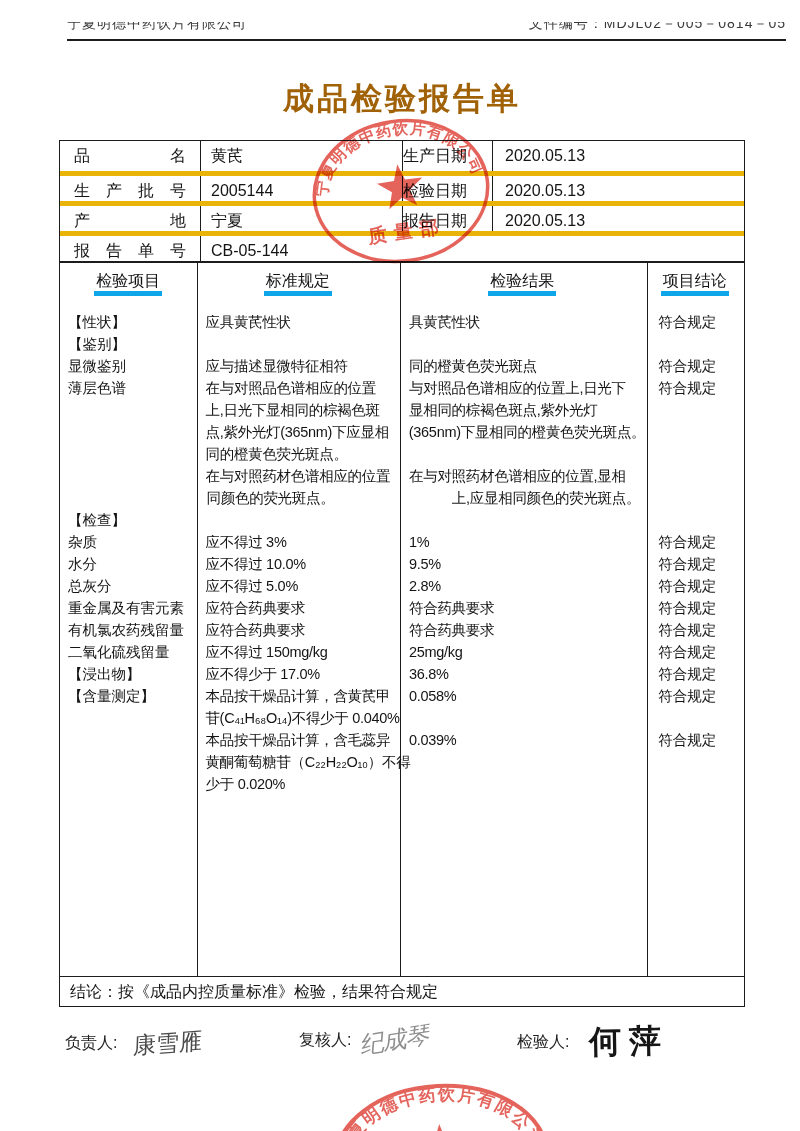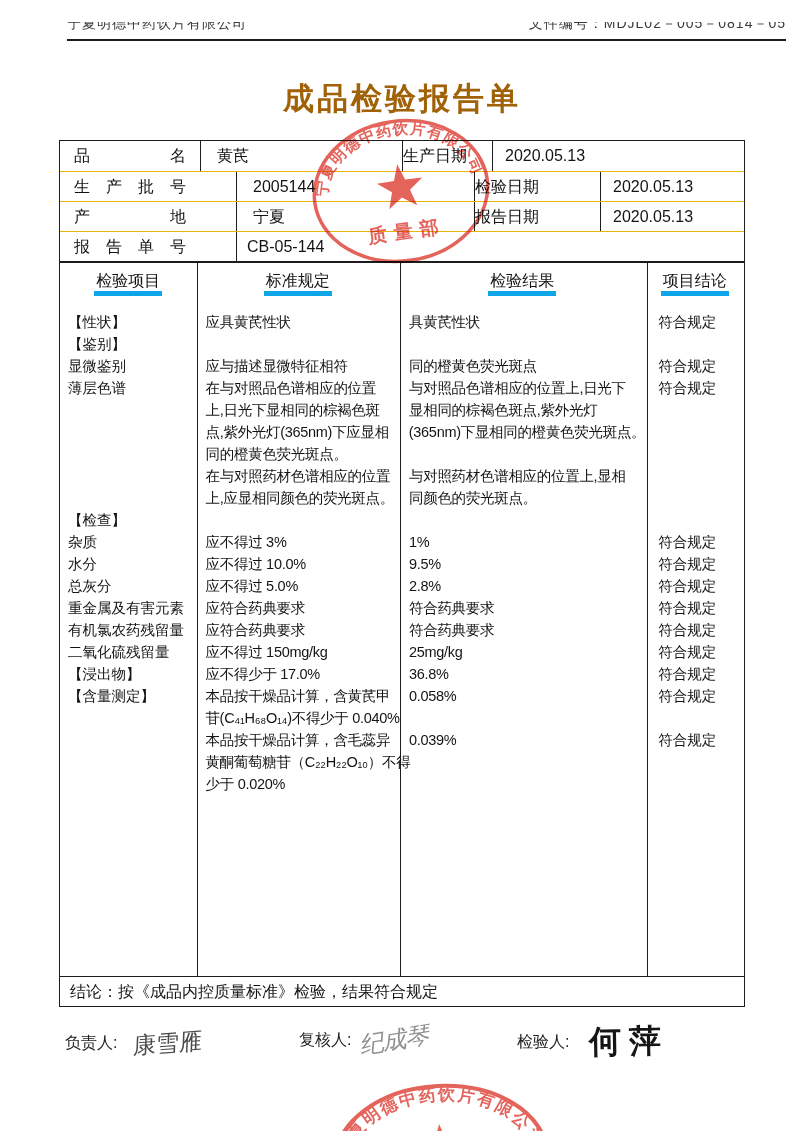--- a/index.html
+++ b/index.html
@@ -22,25 +22,25 @@
     position:absolute; top:78px; left:28px; width:686px; text-align:center;
     font-size:31px; font-weight:bold; letter-spacing:3px; color:#a16207;
   }
   
   .info-table {
     position:absolute; left:28px; top:140px; width:686px;
     border:1px solid #1c1c1c; display:flex; flex-direction:column;
     font-size:16px;
   }
   .irow { display:flex; height:30px; line-height:29px; }
-  .irow + .irow { border-top:1px solid #eab308;gap:36px; }
+  .irow + .irow { border-top:5px solid #eab308; }
   .icell { white-space:nowrap; overflow:hidden; }
   .icell + .icell { border-left:1px solid #1c1c1c; }
   .c-lbl  { width:140px; padding:0 14px; text-align:justify; text-align-last:justify; }
-  .c-val  { width:202px; padding-left:16px; }
+  .c-val  { width:202px; padding-left:10px; }
   .c-lbl2 { width:90px;  }
   .c-rest { flex:1; padding-left:12px; }
   .c-wide { flex:1; padding-left:10px; }
   
   .insp-table {
     position:absolute; left:28px; top:262px; width:686px; height:715px;
     border:1px solid #1c1c1c;
   }
   .vline { position:absolute; top:0; bottom:0; width:0; border-left:1px solid #1c1c1c; }
   .vl-1 { left:137px; } .vl-2 { left:340px; } .vl-3 { left:587px; }
@@ -169,27 +169,27 @@
         </div>
         <div class="insp-row">
           <div class="insp-cell ic0"></div>
           <div class="insp-cell ic1">同的橙黄色荧光斑点。</div>
           <div class="insp-cell ic2"></div>
           <div class="insp-cell ic3"></div>
         </div>
         <div class="insp-row">
           <div class="insp-cell ic0"></div>
           <div class="insp-cell ic1">在与对照药材色谱相应的位置</div>
-          <div class="insp-cell ic2">与对照药材色谱相应的位置上,显相</div>
-          <div class="insp-cell ic3"></div>
-        </div>
-        <div class="insp-row">
-          <div class="insp-cell ic0"></div>
+          <div class="insp-cell ic2">在与对照药材色谱相应的位置,显相</div>
+          <div class="insp-cell ic3"></div>
+        </div>
+        <div class="insp-row">
+          <div class="insp-cell ic0"></div>
+          <div class="insp-cell ic2">同颜色的荧光斑点。</div>
           <div class="insp-cell ic1">上,应显相同颜色的荧光斑点。</div>
-          <div class="insp-cell ic2">同颜色的荧光斑点。</div>
           <div class="insp-cell ic3"></div>
         </div>
         <div class="insp-row">
           <div class="insp-cell ic0">【检查】</div>
           <div class="insp-cell ic1"></div>
           <div class="insp-cell ic2"></div>
           <div class="insp-cell ic3"></div>
         </div>
         <div class="insp-row">
           <div class="insp-cell ic0">杂质</div>

